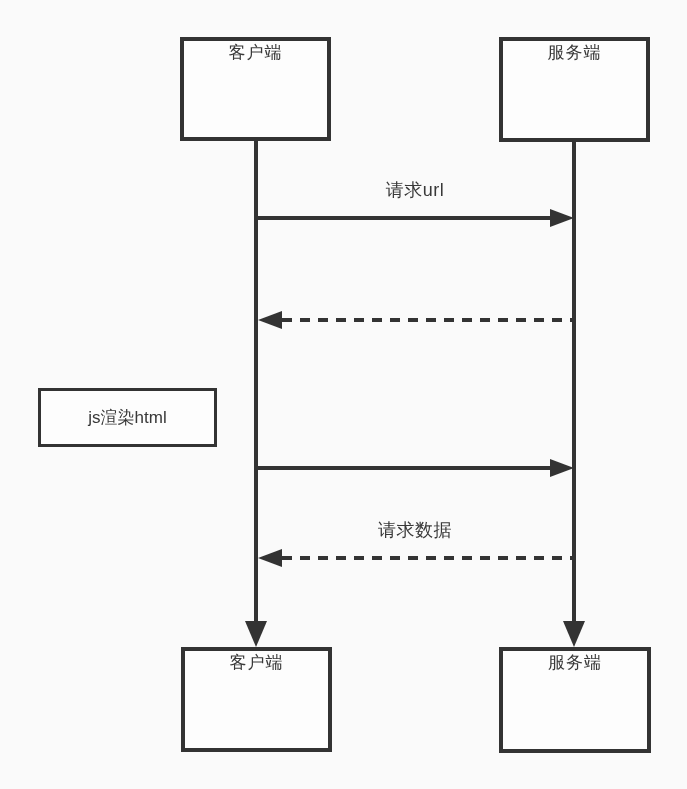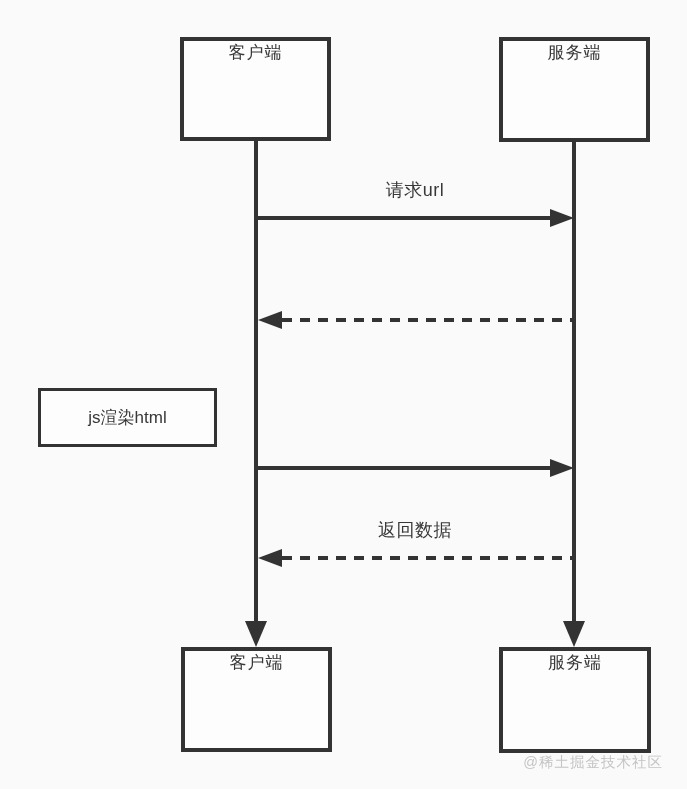--- a/index.html
+++ b/index.html
@@ -144,29 +144,28 @@
   <div class="msg-line-dashed m2-line"></div>
   <div class="ah-left m2-head"></div>
 
   <div class="note-box">
     <span>js渲染html</span>
   </div>
 
   <div class="msg-line-solid m3-line"></div>
   <div class="ah-right m3-head"></div>
 
-  <div class="msg-label m4-label">返回数据</div>
+  <div class="msg-label m4-label">请求数据</div>
   <div class="msg-line-dashed m4-line"></div>
   <div class="ah-left m4-head"></div>
 
   <div class="ah-down ah-down-client"></div>
   <div class="ah-down ah-down-server"></div>
 
   <div class="actor-box box-client-bot">
     <span>客户端</span>
   </div>
   <div class="actor-box box-server-bot">
     <span>服务端</span>
   </div>
 
-  <div class="watermark">@稀土掘金技术社区</div>
 
 </div>
 
 </body></html>

